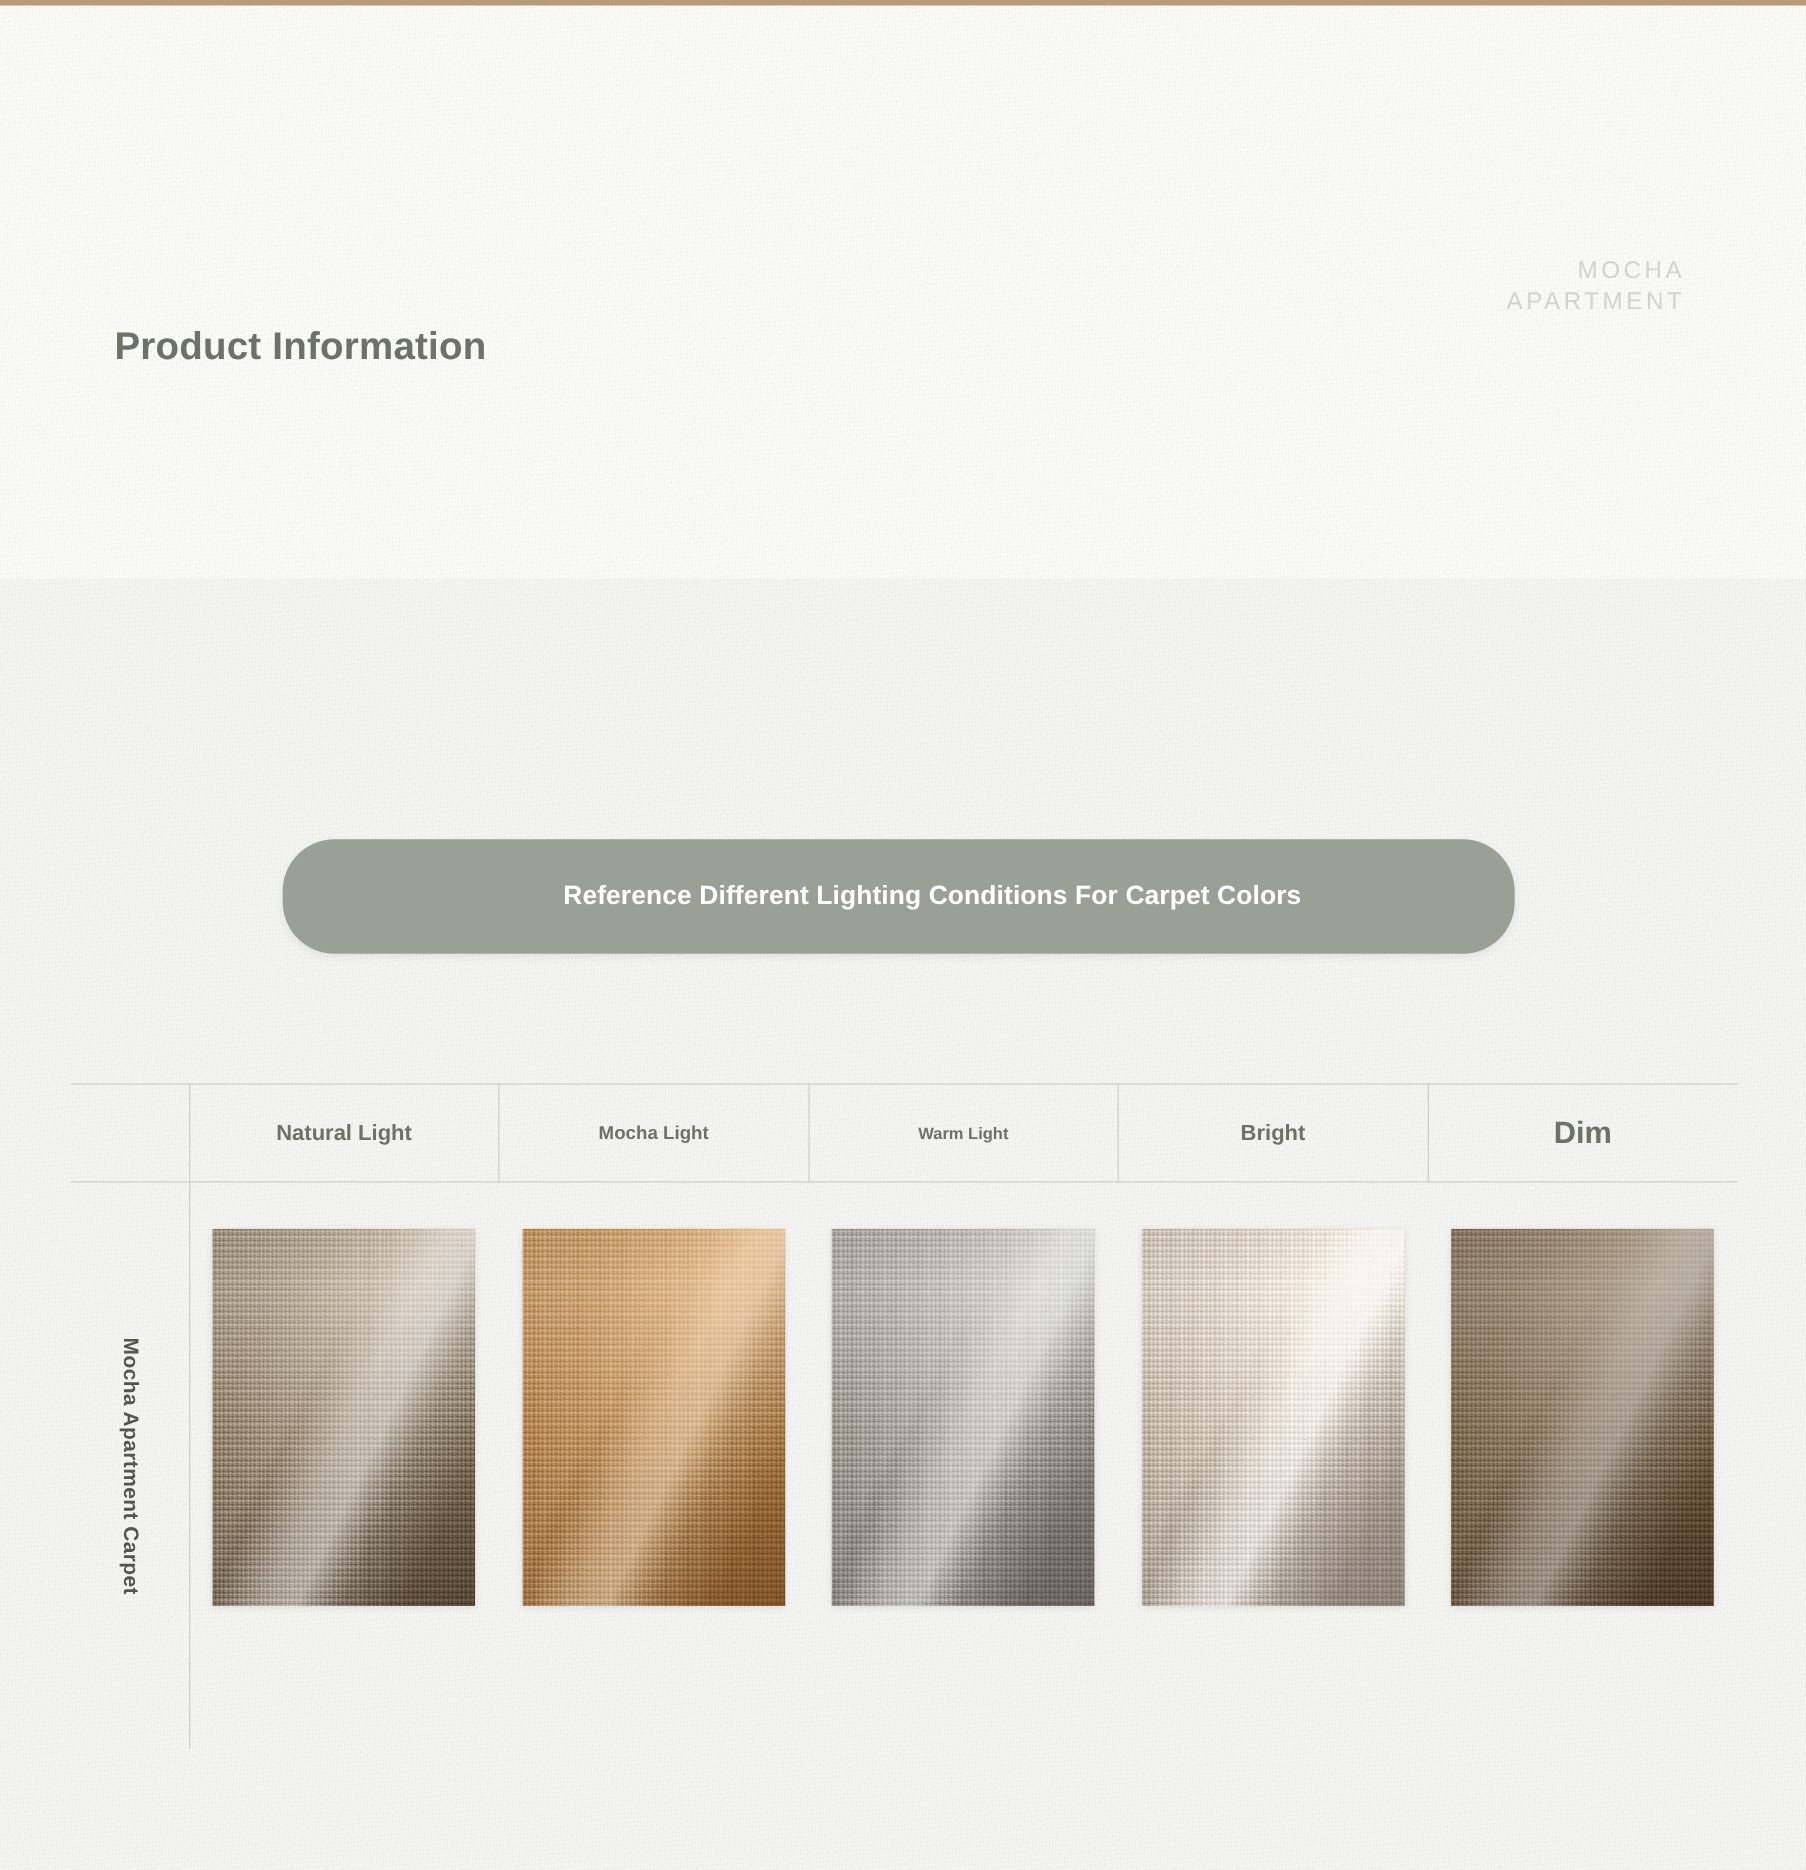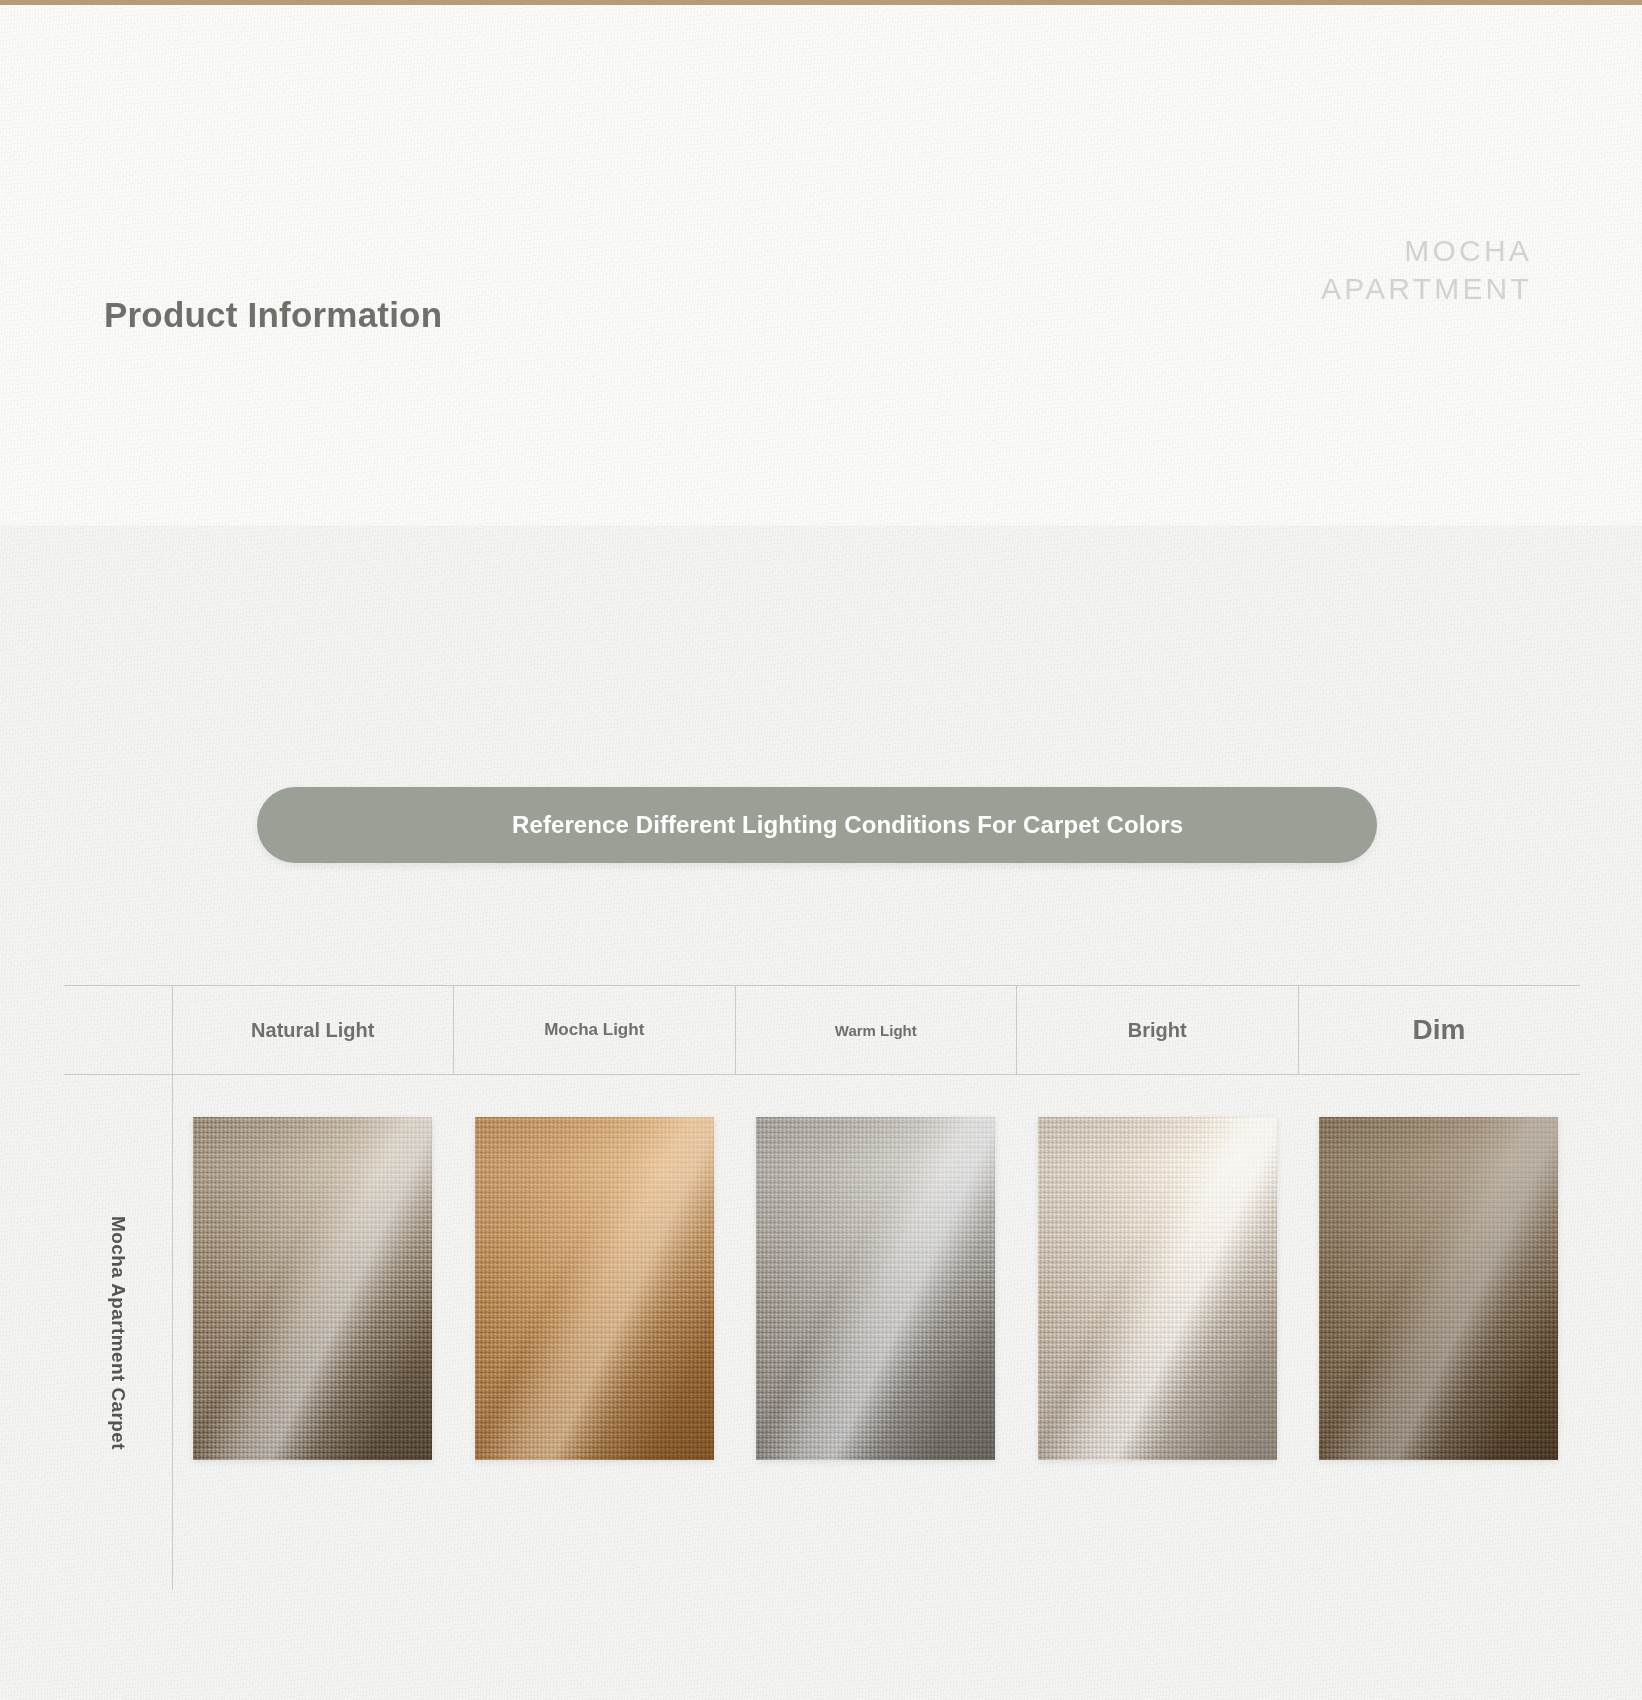--- a/index.html
+++ b/index.html
@@ -50,38 +50,38 @@
     z-index:5;
   }
 
   .brand{
     position:absolute;right:110px;top:232px;
     text-align:right;
     z-index:5;
     line-height:1.28;
   }
   .brand-line{
-    font-size:30px;
+    font-size:22px;
     font-weight:300;
     color:#d2d3d1;
     letter-spacing:3.2px;
     white-space:nowrap;
   }
 
   
   .body-section{
     position:absolute;top:527px;left:0;width:1642px;height:1173px;
     background:#f5f5f4;
     z-index:1;
   }
 
   
   .pill-banner{
-    position:absolute;left:257px;top:787px;
-    width:1120px;height:76px;
+    position:absolute;left:257px;top:763px;
+    width:1120px;height:104px;
     background:#9ba096;
     border-radius:47px;
     box-shadow:0 3px 9px rgba(0,0,0,0.07);
     z-index:5;
     display:flex;align-items:center;
   }
   .pill-text{
     color:#ffffff;
     font-size:24px;
     font-weight:bold;

